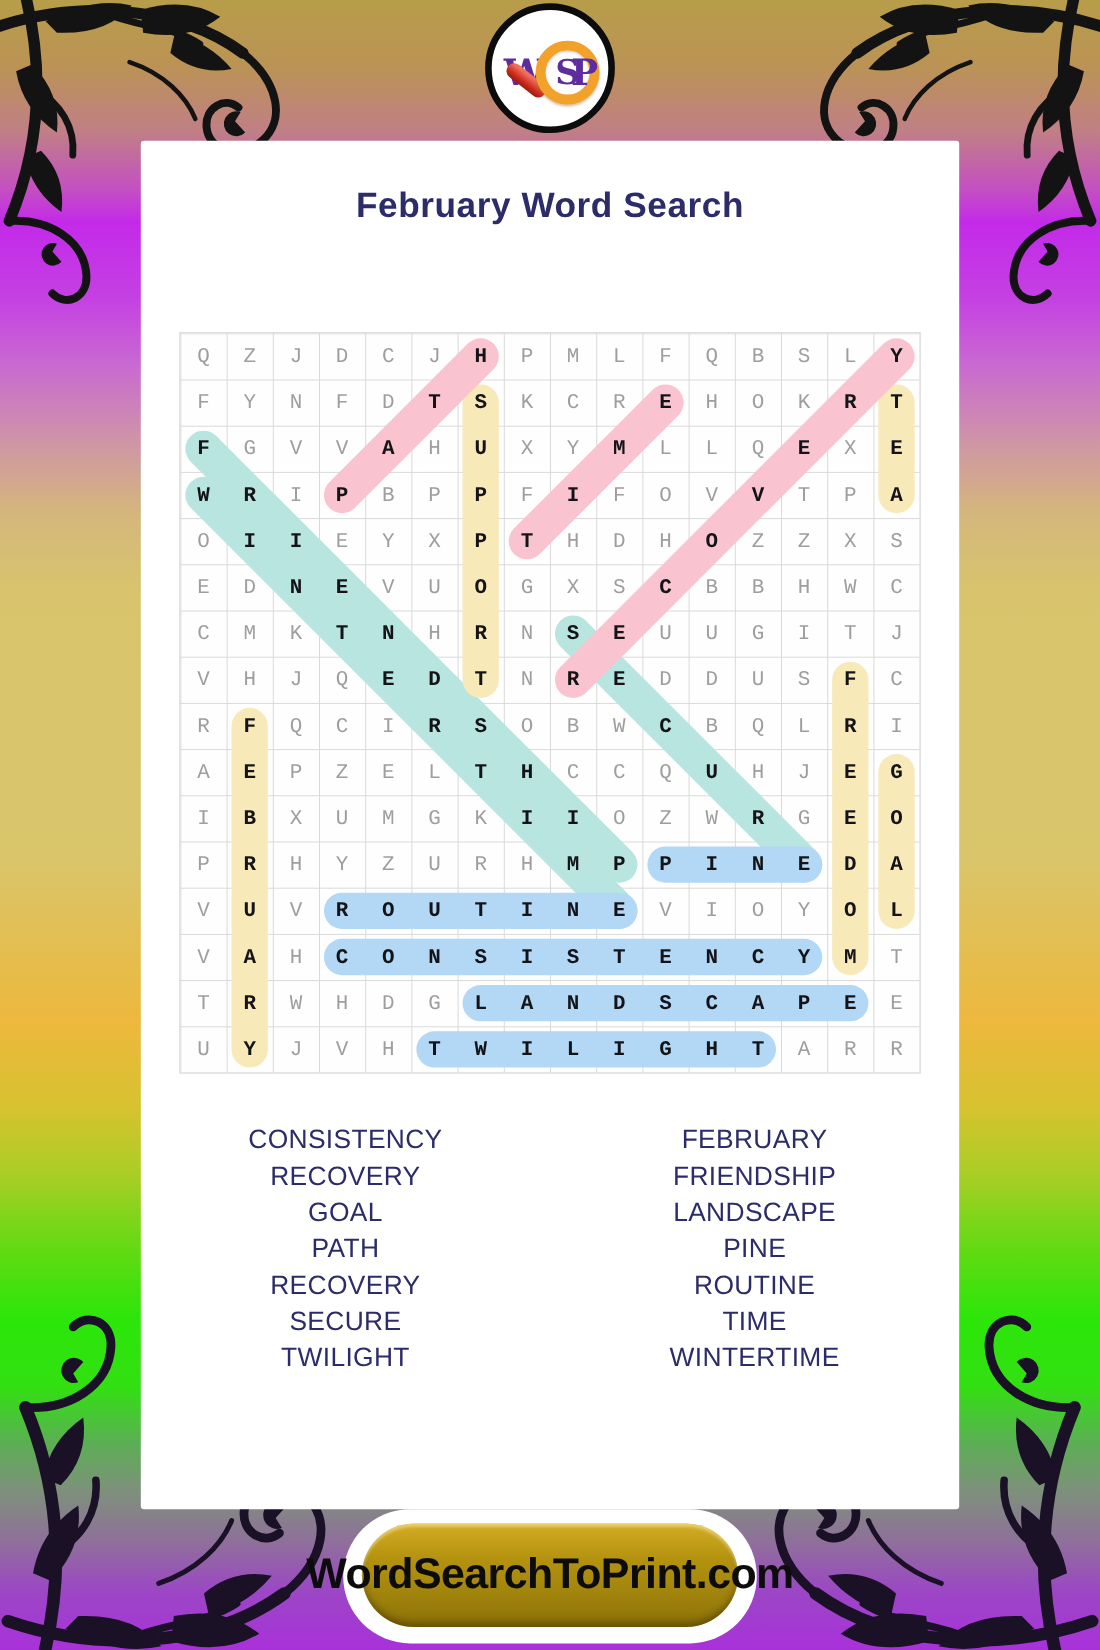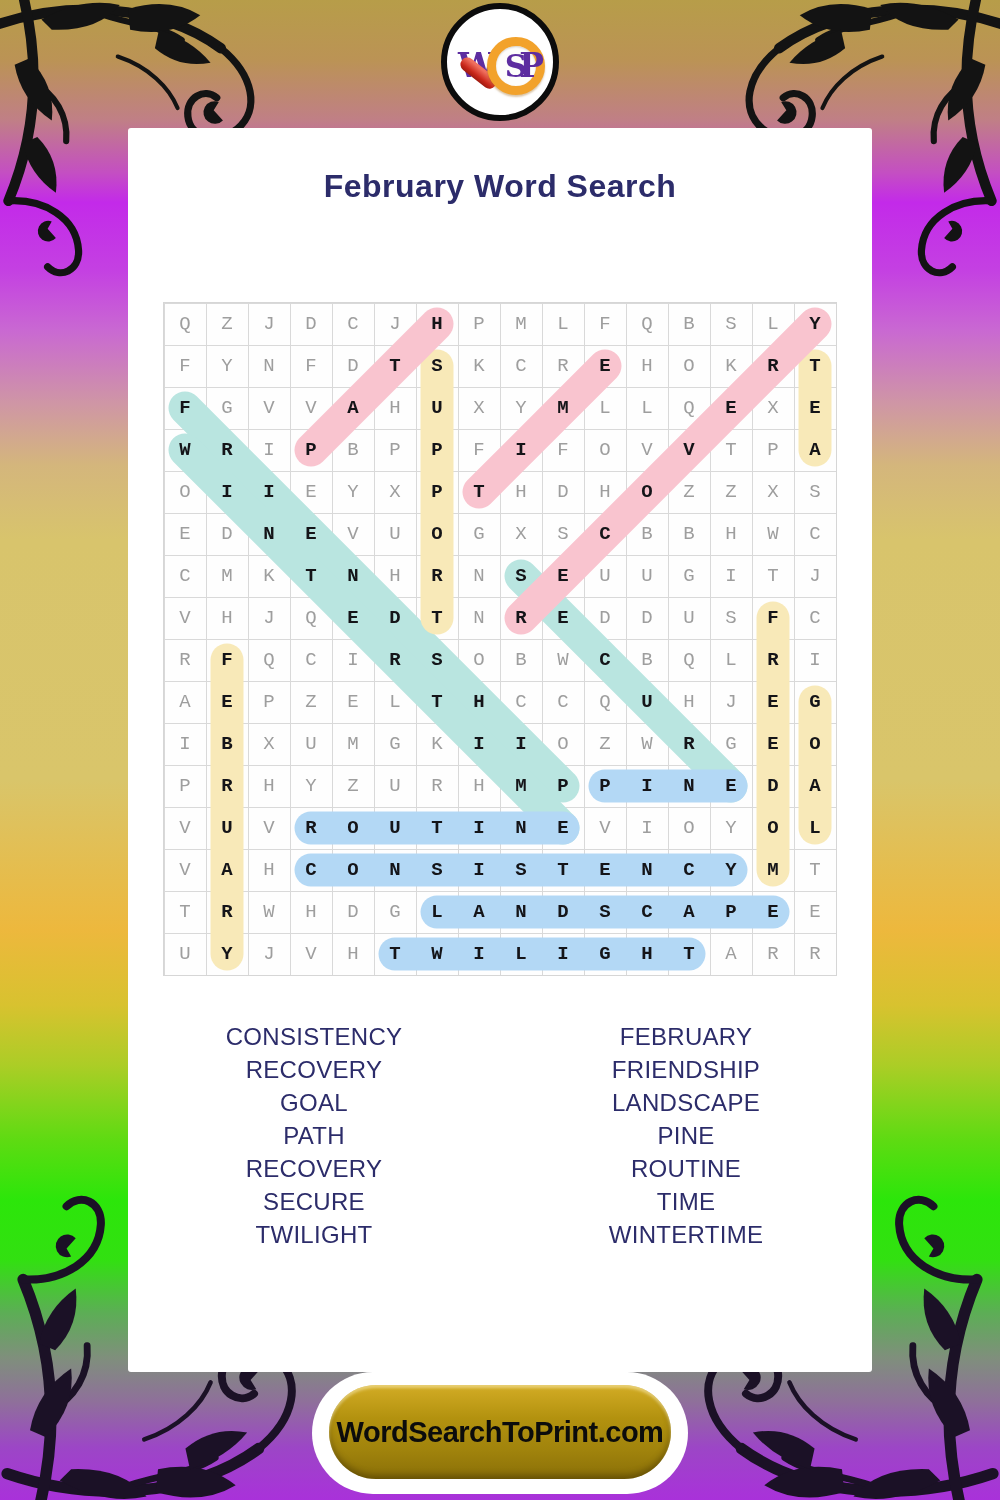--- a/index.html
+++ b/index.html
@@ -91,21 +91,21 @@
     position:absolute;left:312px;top:1372px;width:376px;height:122px;
     background:#ffffff;border-radius:61px;z-index:4;
   }
   .footer-btn{
     position:absolute;left:17px;top:13px;width:342px;height:94px;border-radius:47px;
     background:linear-gradient(180deg,#d3ac25 0%,#b3920f 35%,#a0830c 70%,#8a6f08 100%);
     box-shadow:inset 0 3px 3px rgba(255,240,180,.55), inset 0 -4px 6px rgba(60,45,0,.45);
     display:flex;align-items:center;justify-content:center;cursor:pointer;
   }
   .footer-btn span{
-    font-size:29px;font-weight:bold;color:#0c0c0c;letter-spacing:-0.5px;
+    font-size:39px;font-weight:bold;color:#0c0c0c;letter-spacing:-0.5px;
   }
 </style>
 </head>
 <body>
 
 <svg width="0" height="0" style="position:absolute">
   <defs>
     <g id="flourish">
       <g fill="none" stroke="currentColor" stroke-linecap="round">
         <path d="M0,30 C70,6 160,8 220,52" stroke-width="10"></path>

